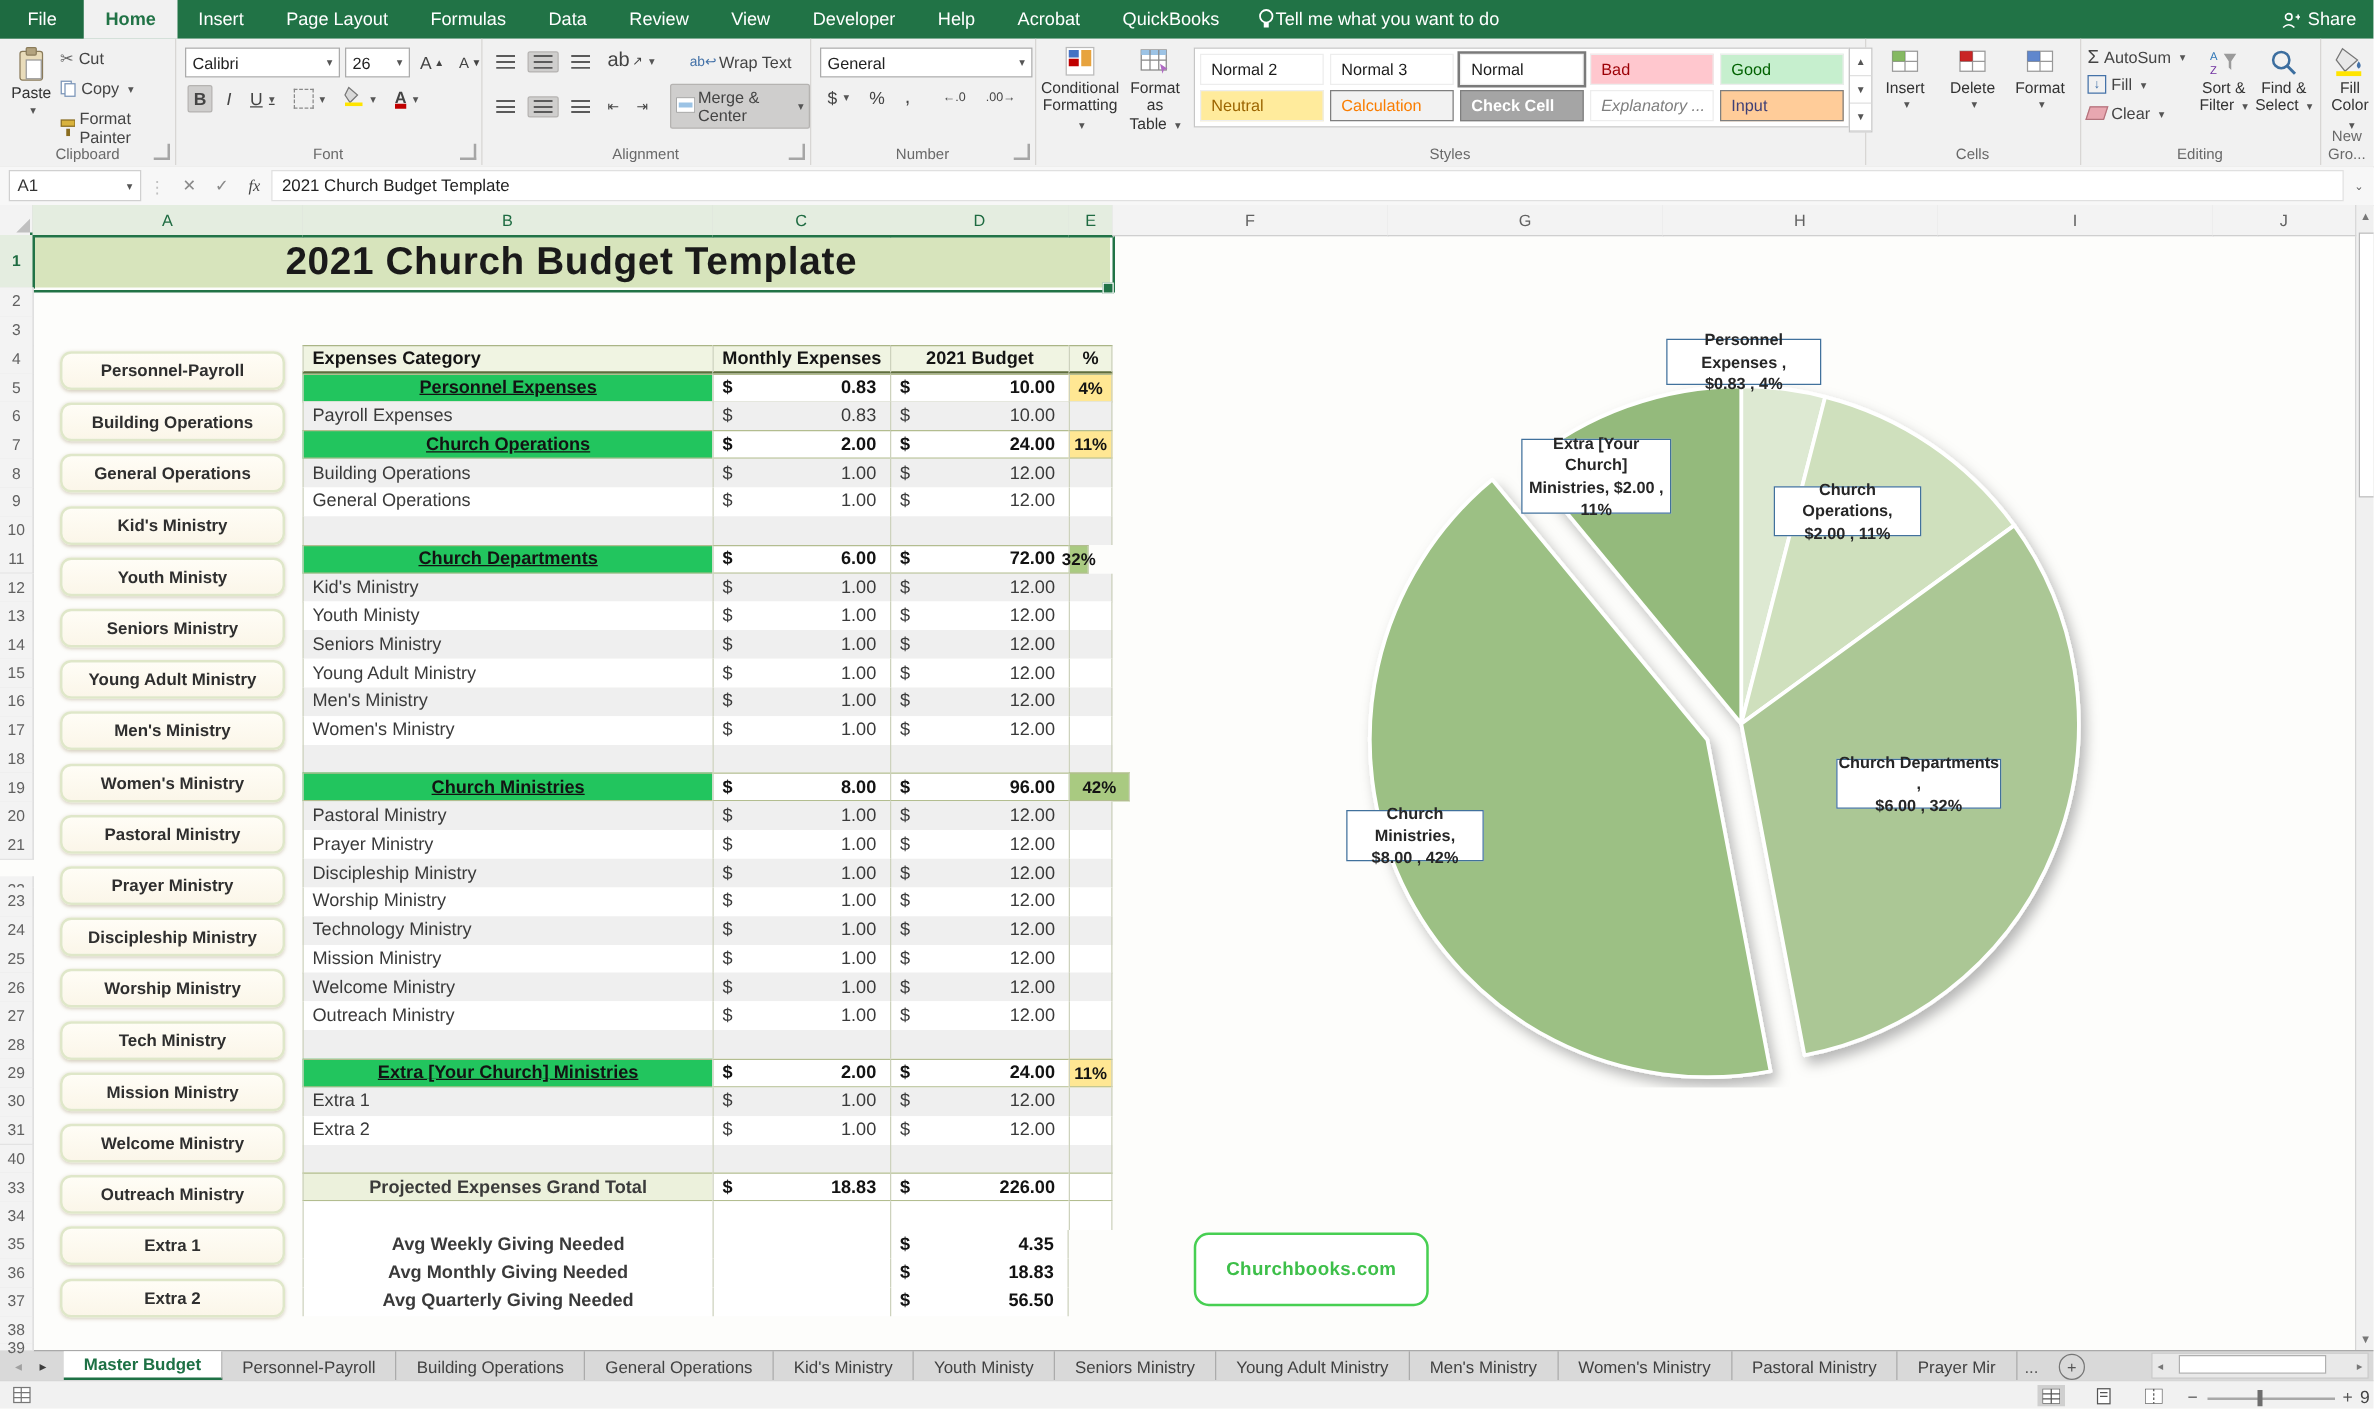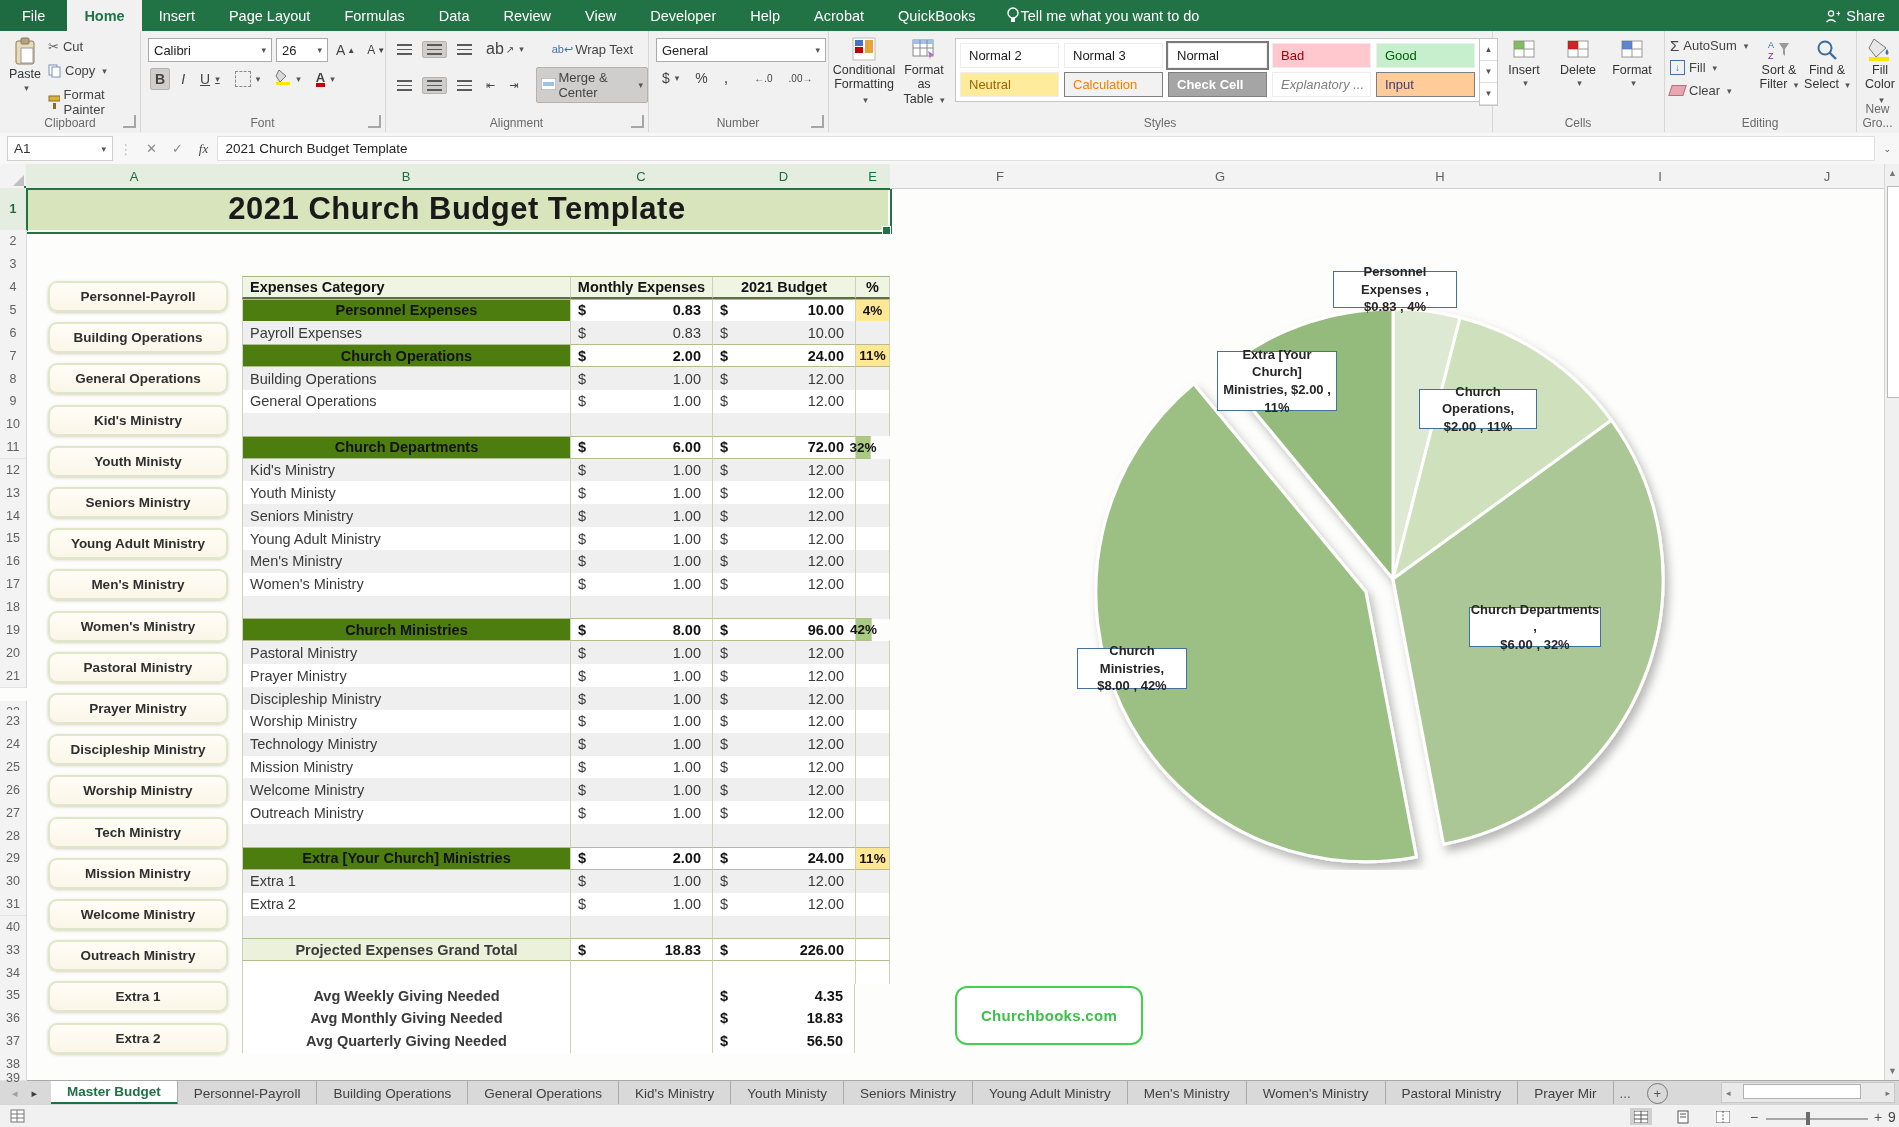--- a/index.html
+++ b/index.html
@@ -44,21 +44,21 @@
   #corner{position:absolute;left:0;top:164px;width:26px;height:24px;background:#f3f3f3;border-right:1px solid #cfcfcf;border-bottom:1px solid #cfcfcf;}
   #corner:after{content:"";position:absolute;right:2px;bottom:2px;border-left:11px solid transparent;border-bottom:11px solid #c0c0c0;}
   
   #titlecell{position:absolute;left:26px;top:188px;width:862px;height:42px;background:#d7e4bc;display:flex;align-items:center;justify-content:center;font-size:31px;font-weight:bold;color:#1a1a1a;letter-spacing:.5px;}
   #titlesel{position:absolute;left:24px;top:186px;width:864px;height:44px;border:2px solid #217346;pointer-events:none;}
   #fillhandle{position:absolute;left:882px;top:226px;width:7px;height:7px;background:#217346;border:1px solid #fff;}
   .tcell{position:absolute;height:23px;box-sizing:border-box;border-left:1px solid #cdd2bd;background:#fff;display:flex;align-items:center;font-size:14.5px;color:#3a3a3a;}
   .tcell.last{border-right:1px solid #cdd2bd;}
   .th{font-weight:bold;background:#f0f4e2;border-top:1px solid #aab586;border-bottom:2px solid #5f6e3e;color:#141414;}
   .sec{font-weight:bold;color:#131313;border-top:1px solid #b3bd90;border-bottom:1px solid #b3bd90;}
-  .sec.cB{background:#4d7c0f;justify-content:center;}
+  .sec.cB{background:#22c55e;justify-content:center;text-decoration:underline;}
   .det.cB{padding-left:7px;}
   .shade{background:#efefef;}
   .money{justify-content:space-between;padding:0 11px 0 7px;}
   .pctc{justify-content:center;font-weight:bold;font-size:13.5px;}
   .avg.cB,.tot.cB{font-weight:bold;justify-content:center;}
   .tot{font-weight:bold;border-top:1px solid #b3bd90;border-bottom:1px solid #b3bd90;}
   .tot.cB{background:#ecf1dc;}
   
   .navbtn{position:absolute;left:48px;width:176px;height:27px;background:linear-gradient(#fffdf6,#fbf6e9);border:2px solid #dfe7c9;border-radius:9px;box-shadow:0 1px 3px rgba(150,130,90,.35);display:flex;align-items:center;justify-content:center;font-size:13.5px;font-weight:bold;color:#2f2f2f;}
   
@@ -694,21 +694,21 @@
     <div class="tcell shade last" style="left: 855px; width: 35px; top: 595.6px;"></div>
     <div class="tcell sec cB" style="left: 242px; width: 328px; top: 618.45px;">Church Ministries</div>
     <div class="tcell money sec" style="left: 570px; width: 142px; top: 618.45px; font-weight: bold; color: rgb(19, 19, 19);">
       <span>$</span>
       <span>8.00</span>
     </div>
     <div class="tcell money sec" style="left: 712px; width: 143px; top: 618.45px; font-weight: bold; color: rgb(19, 19, 19);">
       <span>$</span>
       <span>96.00</span>
     </div>
-    <div class="tcell sec pctc last" style="left: 855px; width: 17px; top: 618.45px; background: rgb(169, 202, 129);">42%</div>
+    <div class="tcell sec pctc last" style="left: 855px; width: 49px; top: 618.45px; background: rgb(169, 202, 129);">42%</div>
     <div class="tcell det cB shade" style="left: 242px; width: 328px; top: 641.3px;">Pastoral Ministry</div>
     <div class="tcell money shade" style="left: 570px; width: 142px; top: 641.3px;">
       <span>$</span>
       <span>1.00</span>
     </div>
     <div class="tcell money shade" style="left: 712px; width: 143px; top: 641.3px;">
       <span>$</span>
       <span>12.00</span>
     </div>
     <div class="tcell last shade" style="left: 855px; width: 35px; top: 641.3px;"></div>

